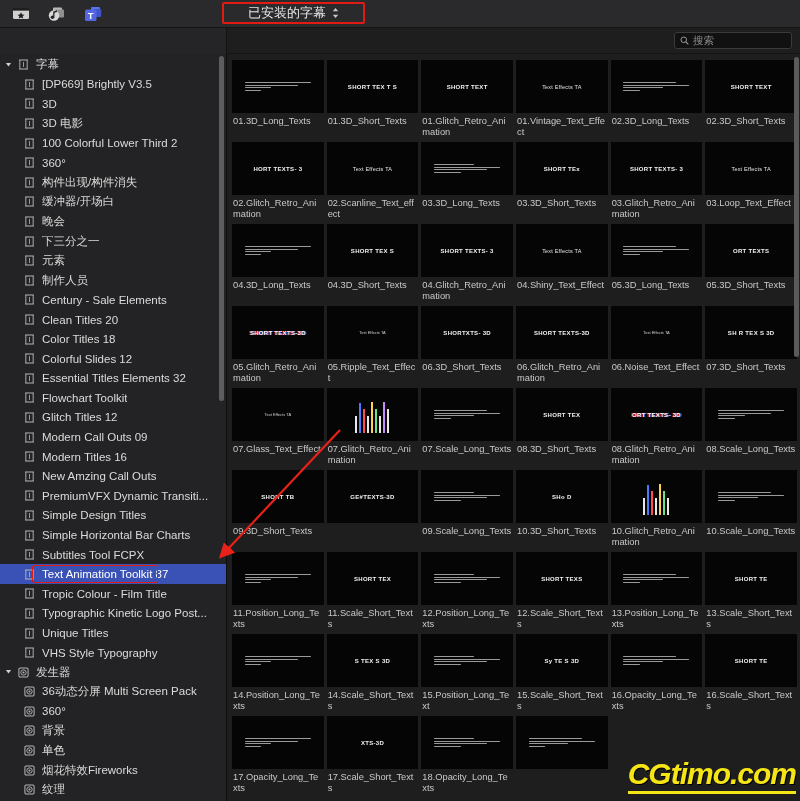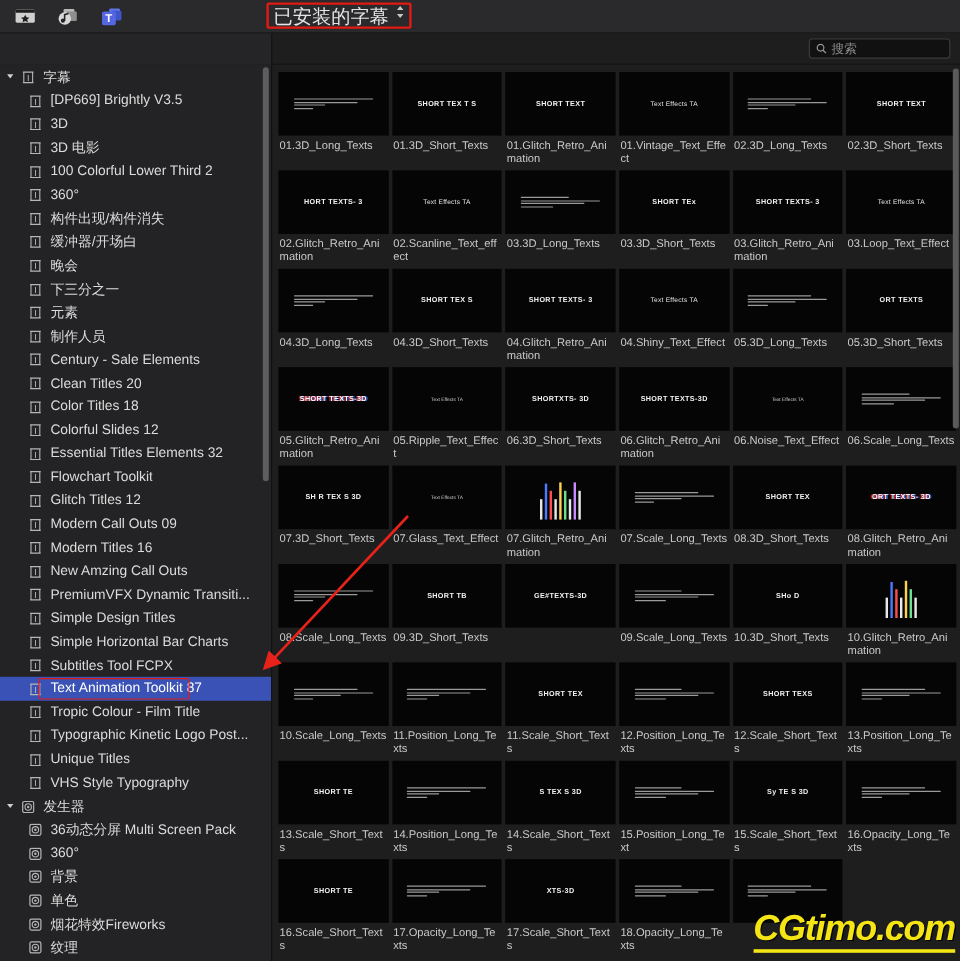--- a/index.html
+++ b/index.html
@@ -25,23 +25,23 @@
     width: 22px; height: 20px;
     display: flex; align-items: center; justify-content: center;
     border-radius: 3px;
   }
   .tool-btn svg { display: block; }
 
   .media-select {
     position: absolute;
     left: 222px; top: 2px;
     height: 22px;
-    display: flex; align-items: flex-start; gap: 6px;
-    padding: 0 4px;
-    font-size: 16px; color: #e4e4e4;
+    display: flex; align-items: center; gap: 6px;
+    padding: 0 24px;
+    font-size: 13px; color: #e4e4e4;
     border: 2px solid #e01b14;
     border-radius: 2px;
   }
   .media-select .chev { display: flex; flex-direction: column; line-height: 4px; font-size: 8px; color: #bdbdbd; }
 
   
   .searchrow {
     height: 26px; min-height: 26px;
     background: #1e1e1e;
     border-bottom: 1px solid #141414;
@@ -797,31 +797,20 @@
             <div class="caption">06.Glitch_Retro_Animation</div>
           </div>
           <div class="cell">
             <div class="thumb">
               <div class="tx small">Text Effects TA</div>
             </div>
             <div class="caption">06.Noise_Text_Effect</div>
           </div>
           <div class="cell">
             <div class="thumb">
-              <div class="lines">
-                <div class="l w60"></div>
-                <div class="l w100"></div>
-                <div class="l w80"></div>
-                <div class="l w40"></div>
-              </div>
-            </div>
-            <div class="caption">06.Scale_Long_Texts</div>
-          </div>
-          <div class="cell">
-            <div class="thumb">
               <div class="tx">SH R TEX S 3D</div>
             </div>
             <div class="caption">07.3D_Short_Texts</div>
           </div>
           <div class="cell">
             <div class="thumb">
               <div class="tx small">Text Effects TA</div>
             </div>
             <div class="caption">07.Glass_Text_Effect</div>
           </div>

